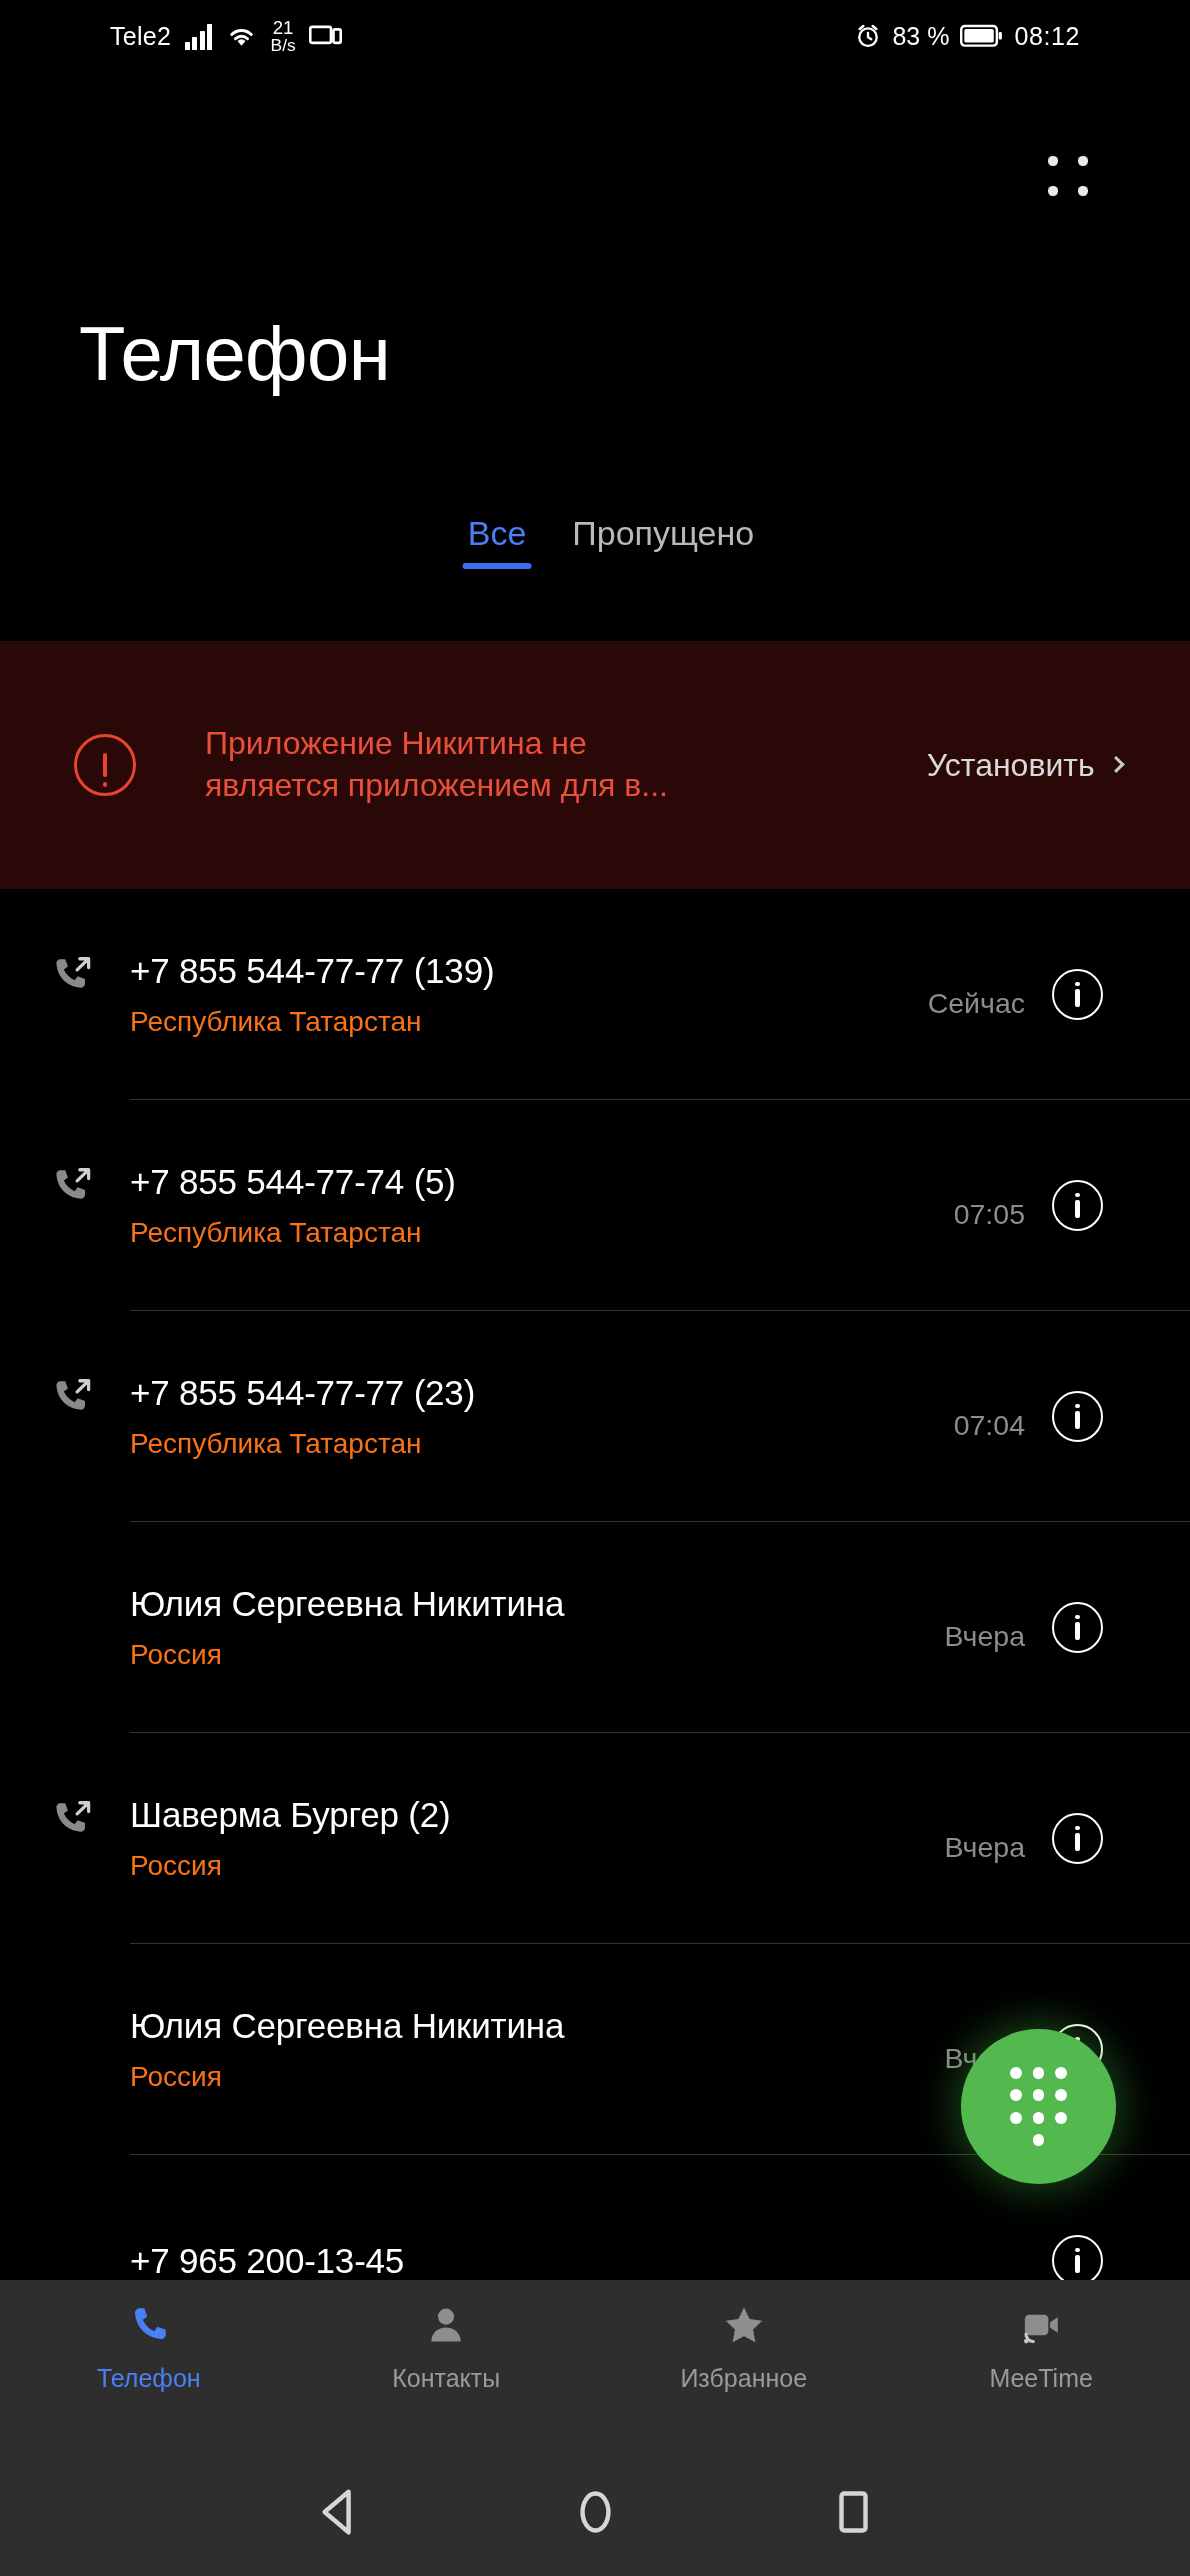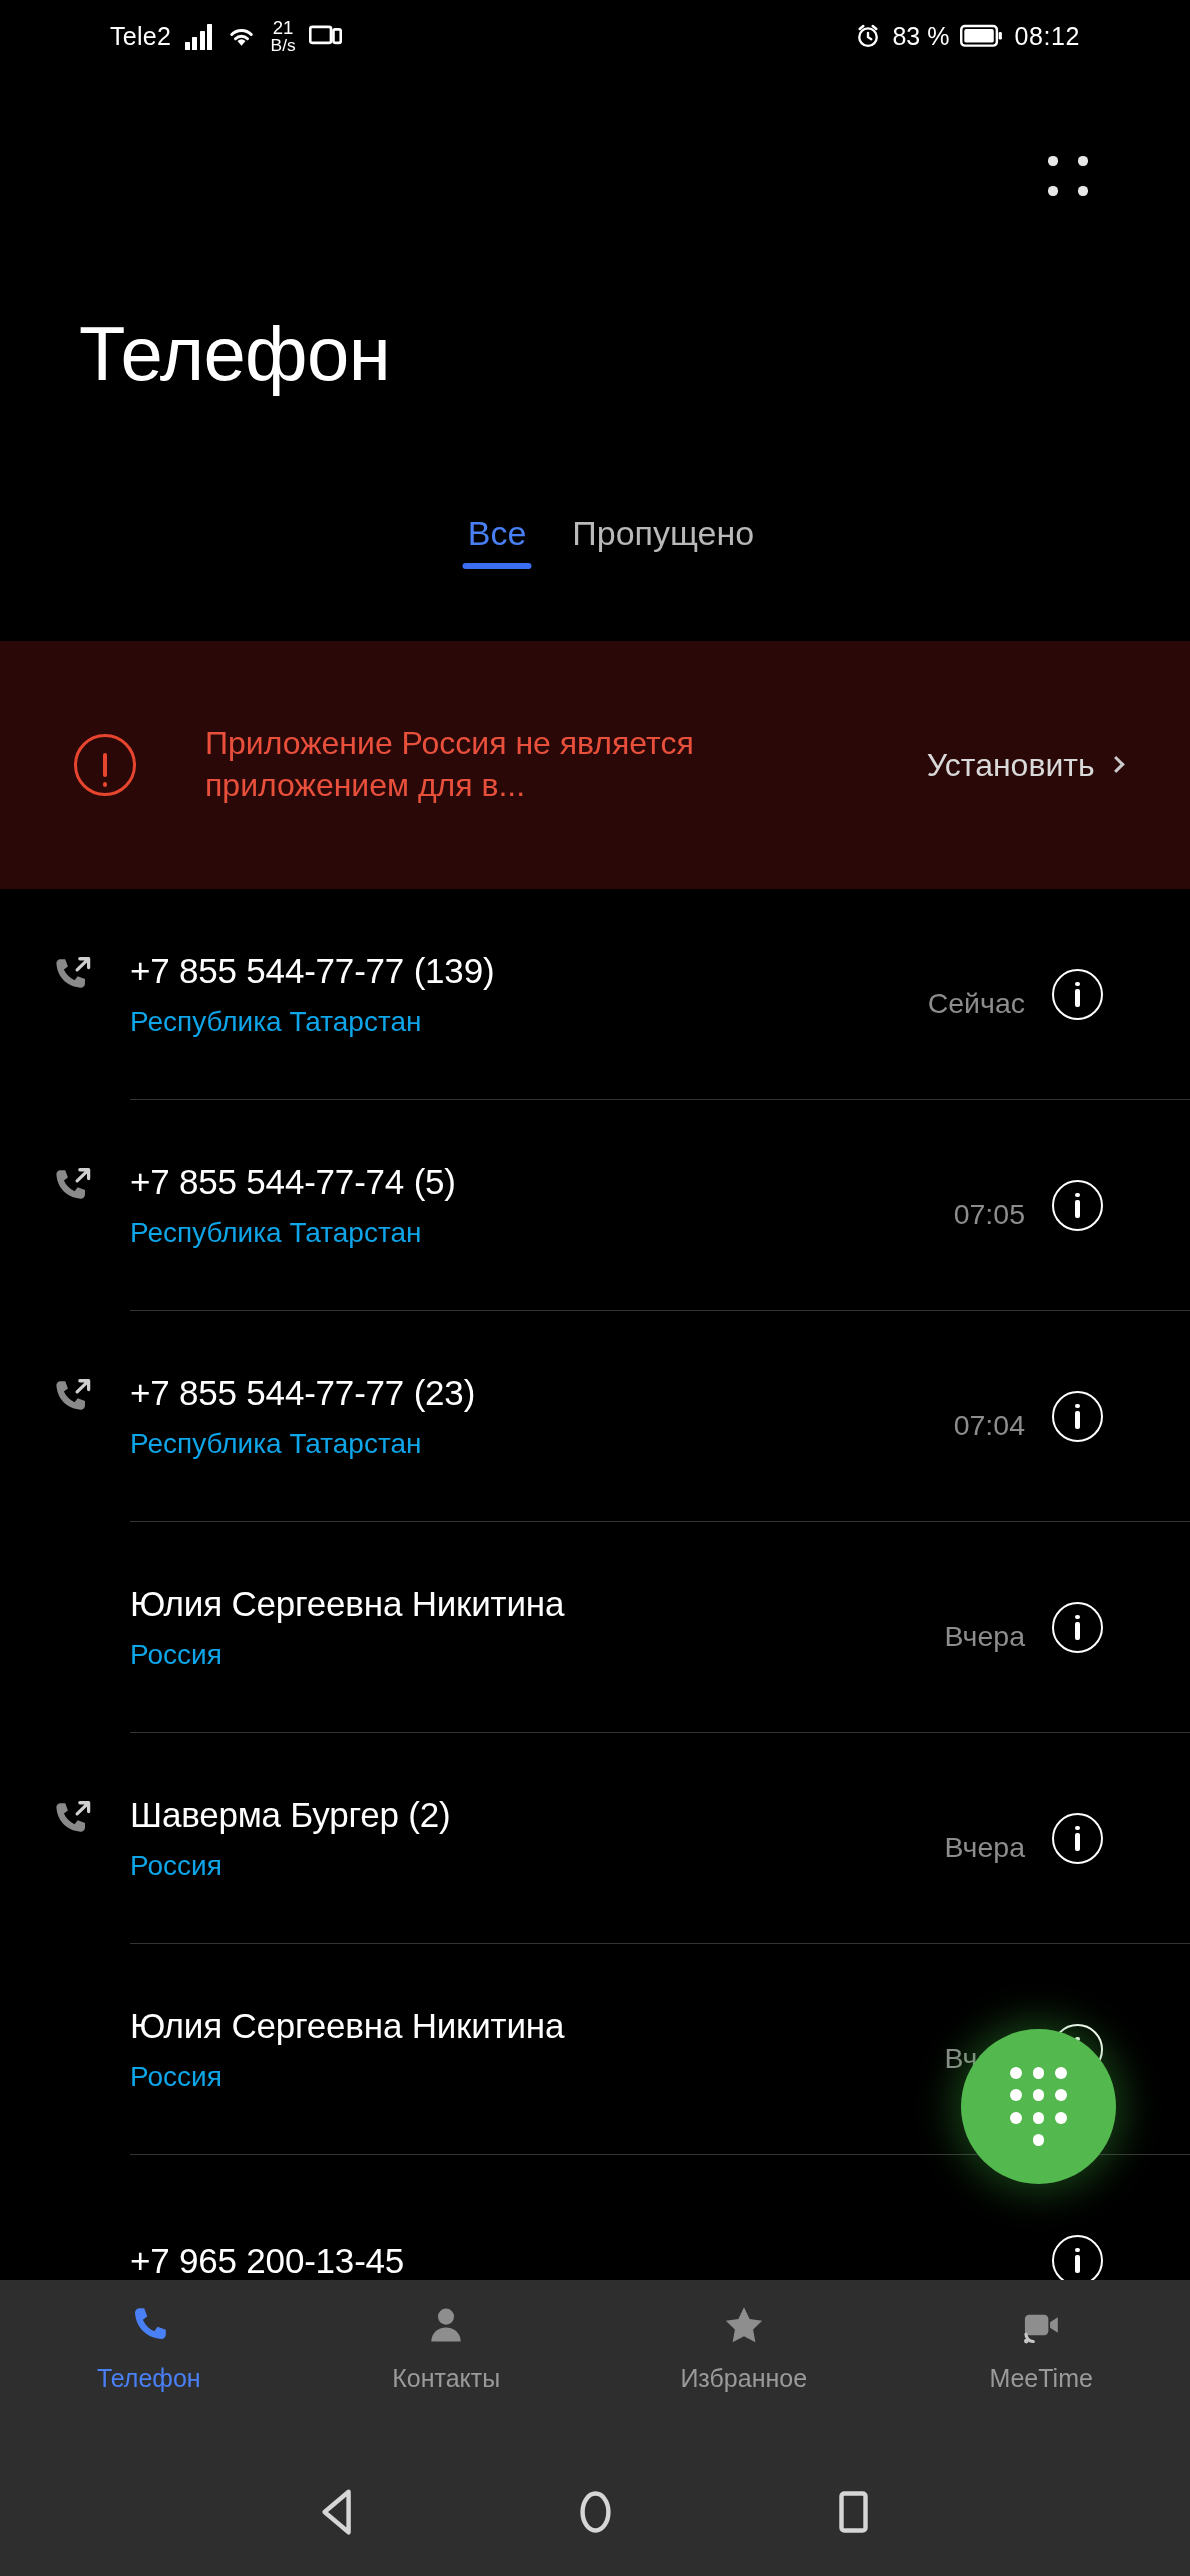--- a/index.html
+++ b/index.html
@@ -133,21 +133,21 @@
 
   .call-icon {
     position:absolute; left:48px; top:64px;
     width:46px; height:46px;
   }
   .call-main { flex:1; min-width:0; }
   .call-title {
     font-size:35px; color:#ffffff; white-space:nowrap;
     margin-bottom:15px; letter-spacing:-0.2px;
   }
-  .call-sub { font-size:28px; color:#0ea5e9; white-space:nowrap; }
+  .call-sub { font-size:28px; color:#f97316; white-space:nowrap; }
 
   .call-right {
     display:flex; align-items:flex-end; gap:27px; flex-shrink:0;
     margin-left:12.4px;
   }
   .call-time { font-size:28.5px; color:#8d8d8d; white-space:nowrap; }
   .info-icon {
     width:51px; height:51px; border-radius:50%;
     border:2.5px solid #ffffff;
     display:flex; align-items:center; justify-content:center;
@@ -266,21 +266,21 @@
     </div>
     <div class="tab">
       <span class="lbl">Пропущено</span>
     </div>
   </div>
 
   <div class="banner">
     <div class="banner-icon">
       <span class="bang"></span>
     </div>
-    <div class="banner-text">Приложение Россия не является приложением для в...</div>
+    <div class="banner-text">Приложение Никитина не является приложением для в...</div>
     <div class="banner-cta">
       <span class="cta-label">Установить</span>
       <span class="chev"></span>
     </div>
   </div>
 
   <div class="calllist">
 
     <div class="call-row">
       <span class="call-icon">

